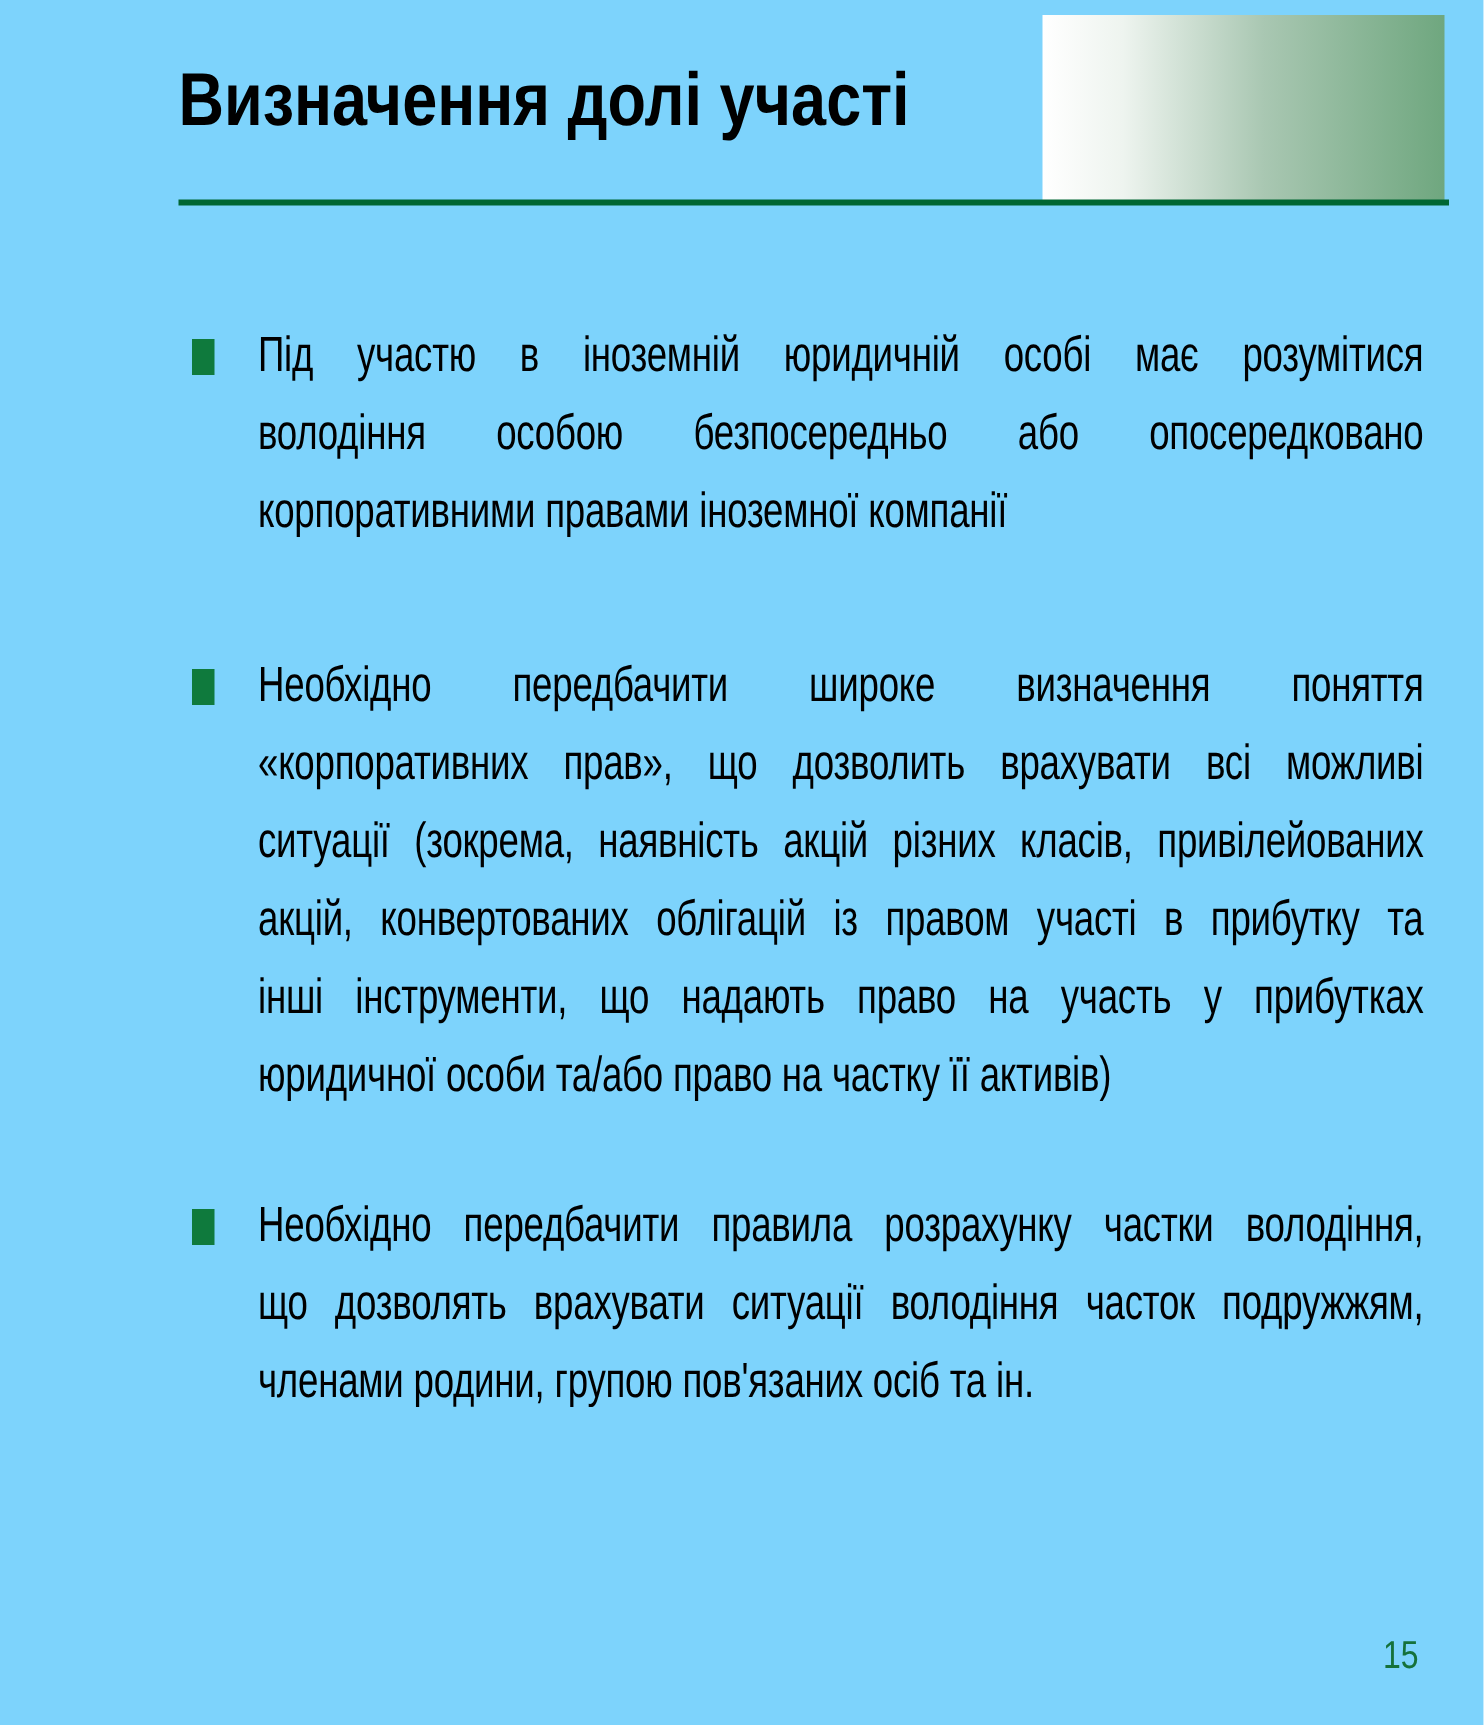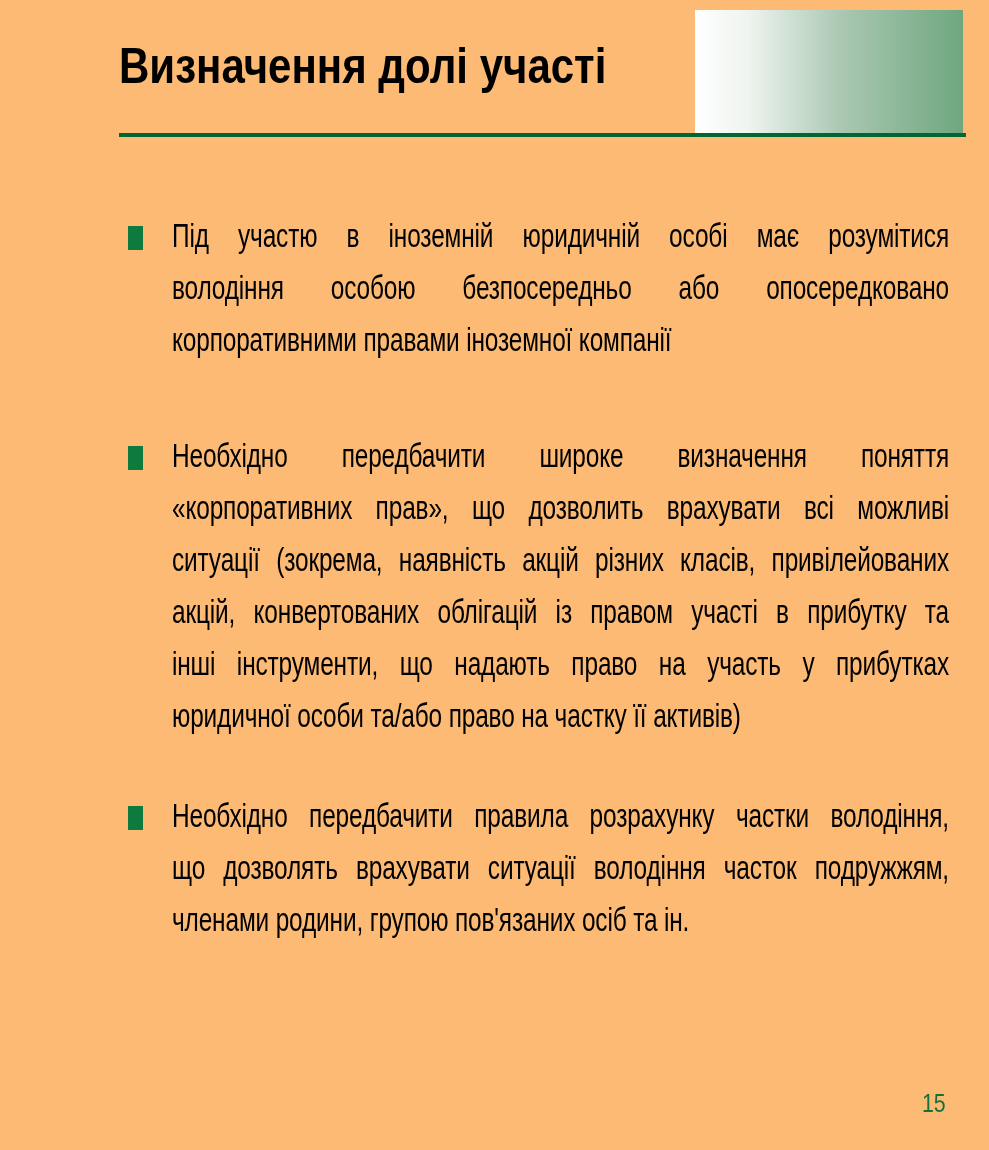--- a/index.html
+++ b/index.html
@@ -7,21 +7,21 @@
     padding: 0;
     width: 989px;
     height: 1150px;
     background: #ffffff;
     overflow: hidden;
   }
   .slide {
     position: relative;
     width: 989px;
     height: 1150px;
-    background: #fdba74;
+    background: #7dd3fc;
     font-family: "Liberation Sans", sans-serif;
     color: #000000;
   }
   .gradient-bar {
     position: absolute;
     left: 695px;
     top: 10px;
     width: 268px;
     height: 124px;
     background: linear-gradient(90deg, #ffffff 0%, #eef4ef 20%, #a9c7b2 55%, #6fa77f 100%);

